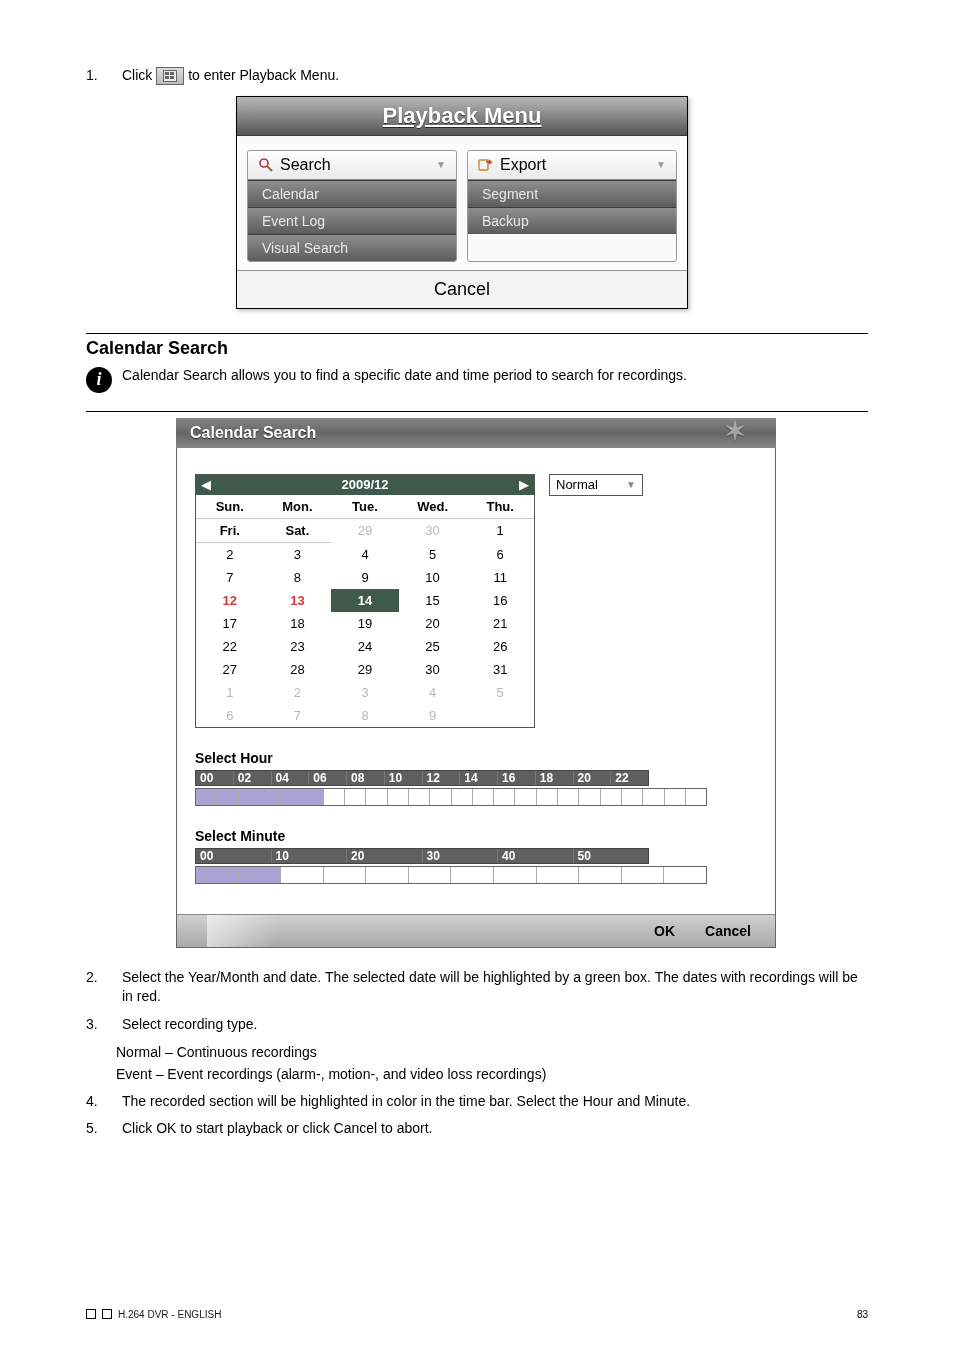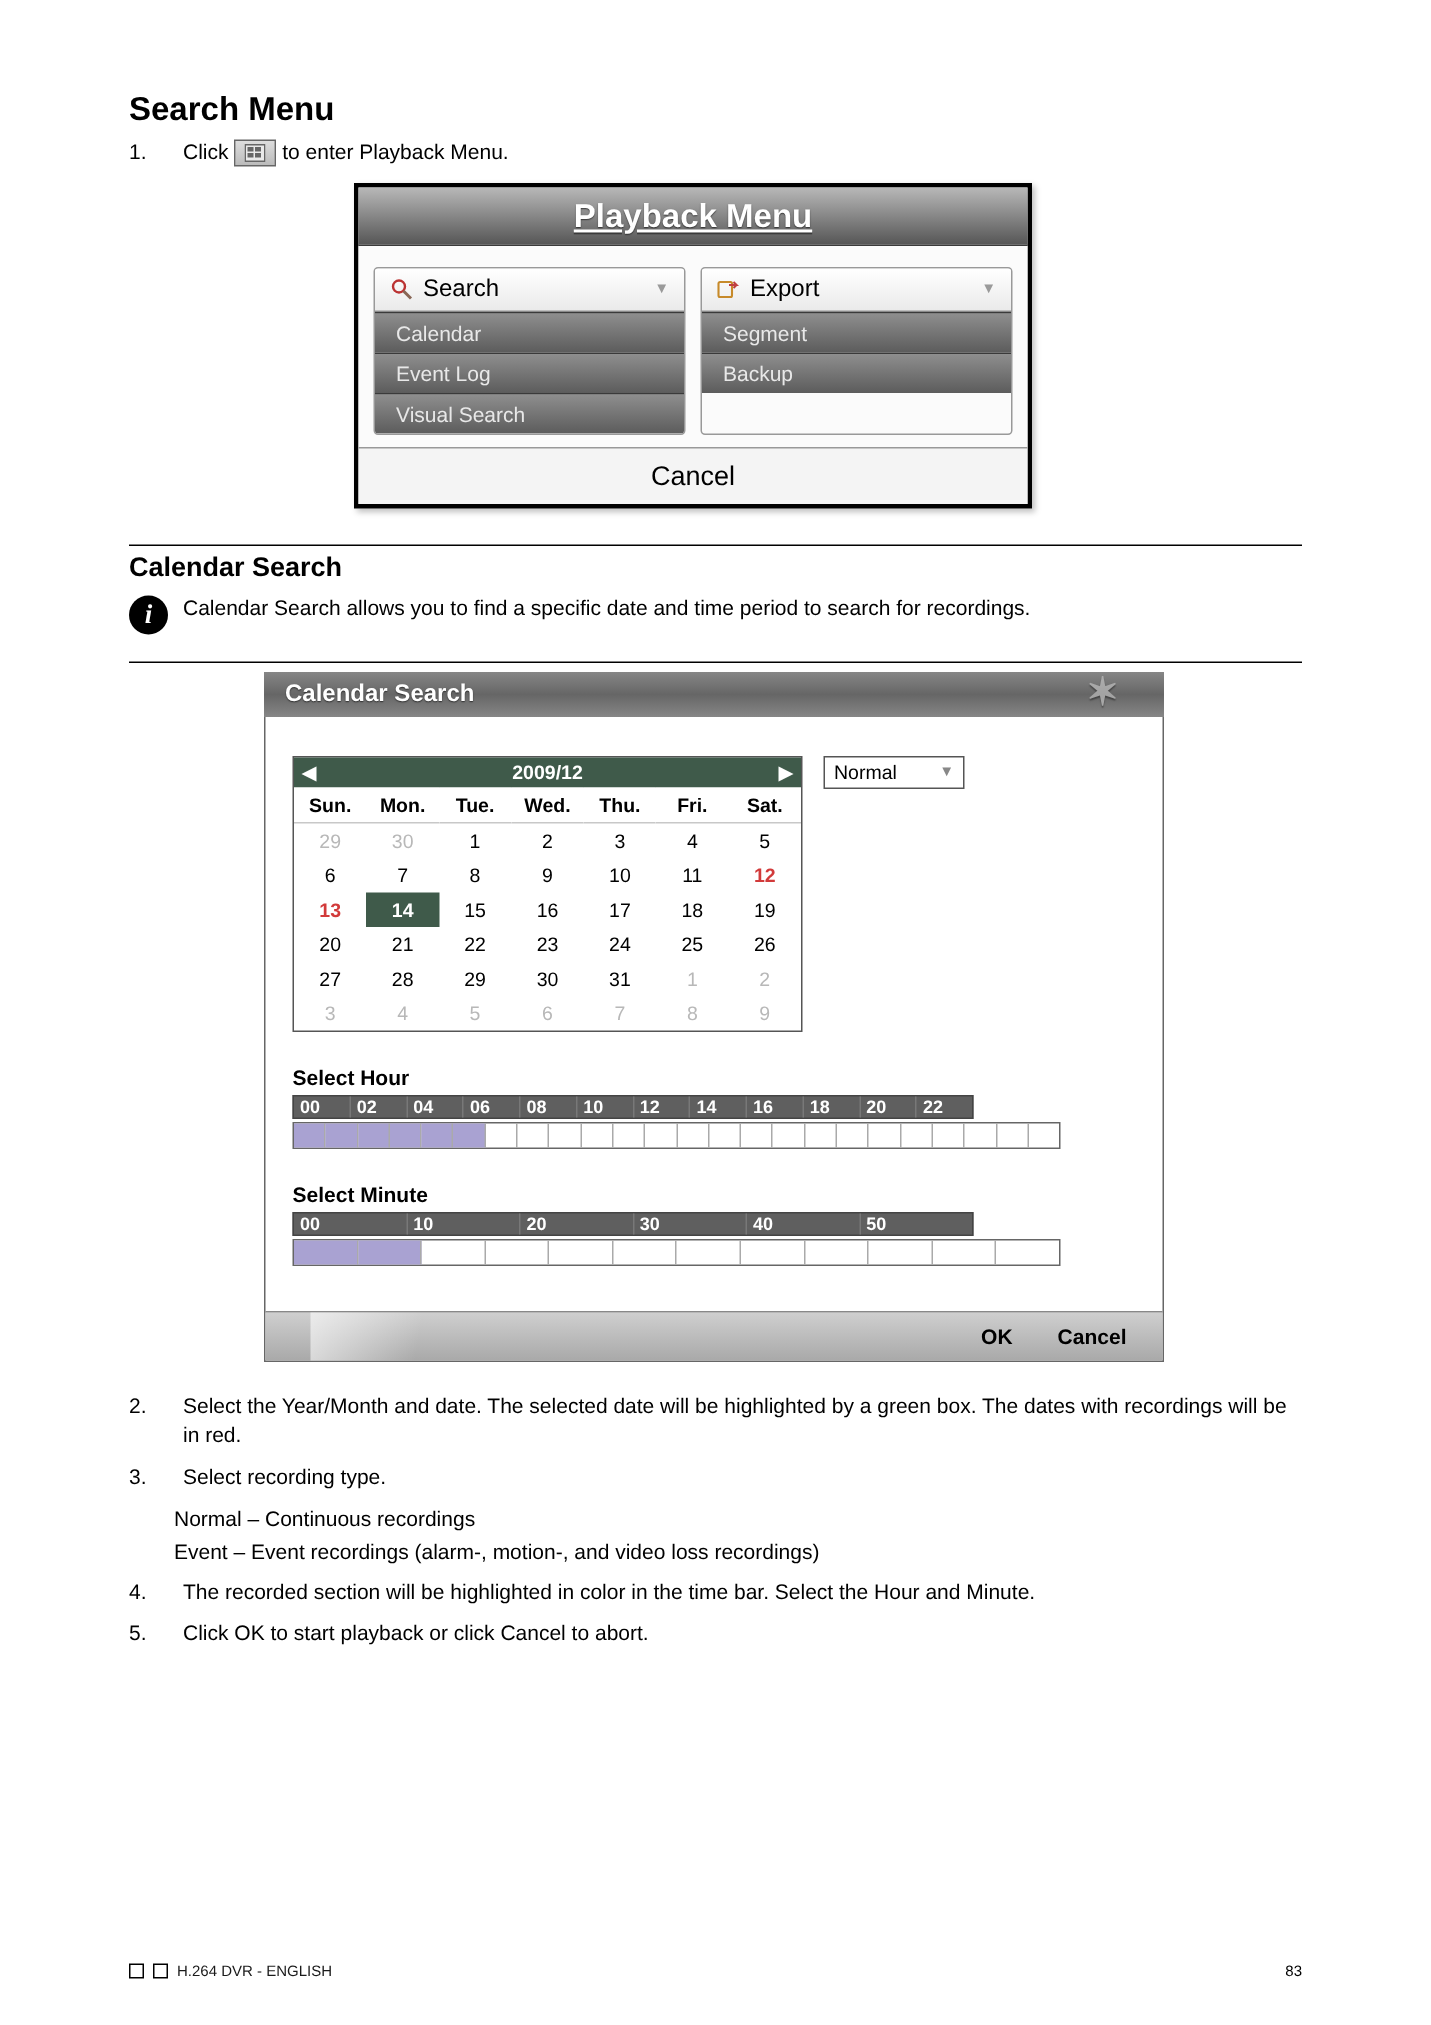--- a/index.html
+++ b/index.html
@@ -13,21 +13,21 @@
   }
   .page { padding: 60px 86px 40px 86px; }
   .section-title { font-size: 22px; font-weight: bold; margin-bottom: 6px; }
   .step-row { display: flex; align-items: flex-start; gap: 8px; margin: 6px 0 8px 0; font-size: 14px; line-height: 1.4; }
   .step-num { width: 28px; flex: 0 0 28px; }
   .inline-icon {
     display: inline-flex; width: 28px; height: 18px; background: linear-gradient(#ddd,#bbb);
     border: 1px solid #666; vertical-align: middle; align-items: center; justify-content: center;
   }
   .inline-icon svg { width: 14px; height: 12px; }
-  .menu-shot { width: 452px; margin: 10px 0 24px 150px; border: 3px solid #000000; background: #f4f4f4; box-shadow: 2px 2px 4px rgba(0,0,0,.25); }
+  .menu-shot { width: 452px; margin: 10px 0 24px 150px; border: 1px solid #000000; background: #f4f4f4; box-shadow: 2px 2px 4px rgba(0,0,0,.25); }
   .menu-title {
     background: linear-gradient(#b8b8b8,#565656);
     color: #fff; text-align: center; font-size: 22px; font-weight: bold;
     padding: 6px 0; text-decoration: underline; text-shadow: 0 1px 1px rgba(0,0,0,.6);
     border-bottom: 1px solid #3a3a3a;
   }
   .menu-body { display: flex; gap: 10px; padding: 14px 10px 8px 10px; background: #fbfbfb; }
   .menu-col { flex: 1; border: 1px solid #999; border-radius: 3px; overflow: hidden; }
   .menu-col-head {
     display: flex; align-items: center; gap: 6px; padding: 5px 10px;
@@ -54,21 +54,21 @@
     color: #fff; padding: 6px 14px; font-size: 16px; font-weight: bold;
     text-shadow: 0 1px 1px rgba(0,0,0,.6); position: relative;
   }
   .cs-title .swirl { position: absolute; right: 30px; top: -2px; color: #ccc; font-size: 26px; opacity: .6; }
   .cs-body { background: #fff; border: 1px solid #666; border-top: none; padding: 26px 18px 0 18px; }
   .cs-top { display: flex; gap: 14px; align-items: flex-start; }
   .cal { border: 1px solid #555; width: 340px; background: #fff; }
   .cal-header { display: flex; align-items: center; background: #3f5a4a; color: #fff; font-size: 13px; height: 20px; }
   .cal-header .arrow { width: 20px; text-align: center; cursor: pointer; }
   .cal-header .ym { flex: 1; text-align: center; font-weight: bold; }
-  .cal-grid { display: grid; grid-template-columns: repeat(7,1fr); text-align: center; font-size: 13px; }
+  .cal-grid { display: grid; grid-template-columns: repeat(5,1fr); text-align: center; font-size: 13px; }
   .cal-grid .dow { font-weight: bold; padding: 4px 0; border-bottom: 1px solid #c8c8c8; background: #fff; }
   .cal-grid .d { padding: 4px 0; }
   .muted { color: #b8b8b8; }
   .red { color: #d23a3a; font-weight: bold; }
   .sel { background: #3f5a4a; color: #fff; font-weight: bold; }
   .normal-dd {
     border: 1px solid #555; width: 94px; height: 22px; display: flex; align-items: center;
     justify-content: space-between; padding: 0 6px; font-size: 13px; background: #fff;
   }
   .sec-label { font-weight: bold; font-size: 14px; margin: 22px 0 4px 0; }
@@ -103,21 +103,20 @@
     position: absolute; left: 86px; bottom: 30px; font-size: 10px; color: #1a1a1a;
     display: flex; gap: 6px;
   }
   .footer-left .sq { width: 10px; height: 10px; border: 1px solid #000; display: inline-block; }
   .tri { color: #888; font-size: 10px; }
 </style>
 </head>
 <body>
 
 <div class="page">
-  <div class="section-title">Search Menu</div>
 
   <div class="step-row">
     <span class="step-num">1.</span>
     <span>
       <span>Click </span>
       <span class="inline-icon">
         <svg viewBox="0 0 14 12">
             <rect x="0" y="0" width="14" height="12" fill="#666"></rect>
             <rect x="1" y="1" width="12" height="10" fill="#e9e9e9"></rect>
             <rect x="2" y="2" width="4" height="3" fill="#666"></rect>

